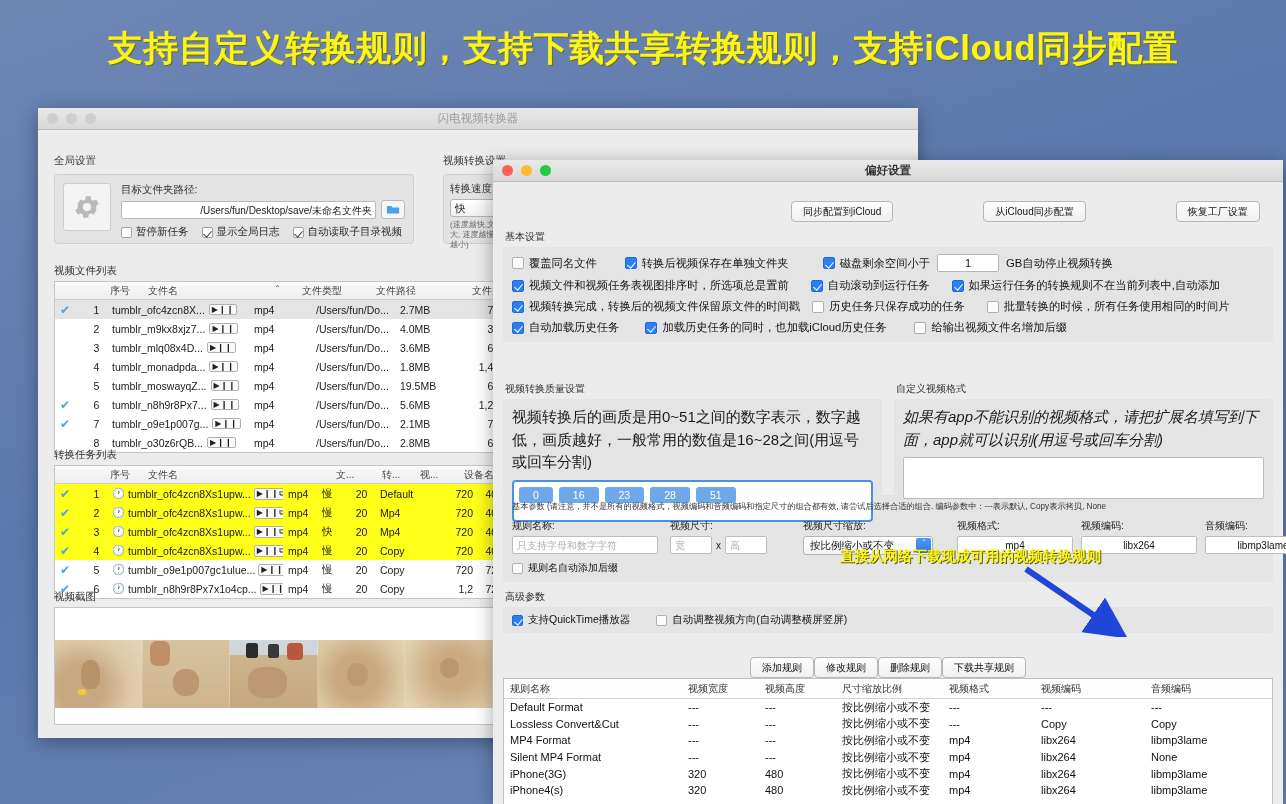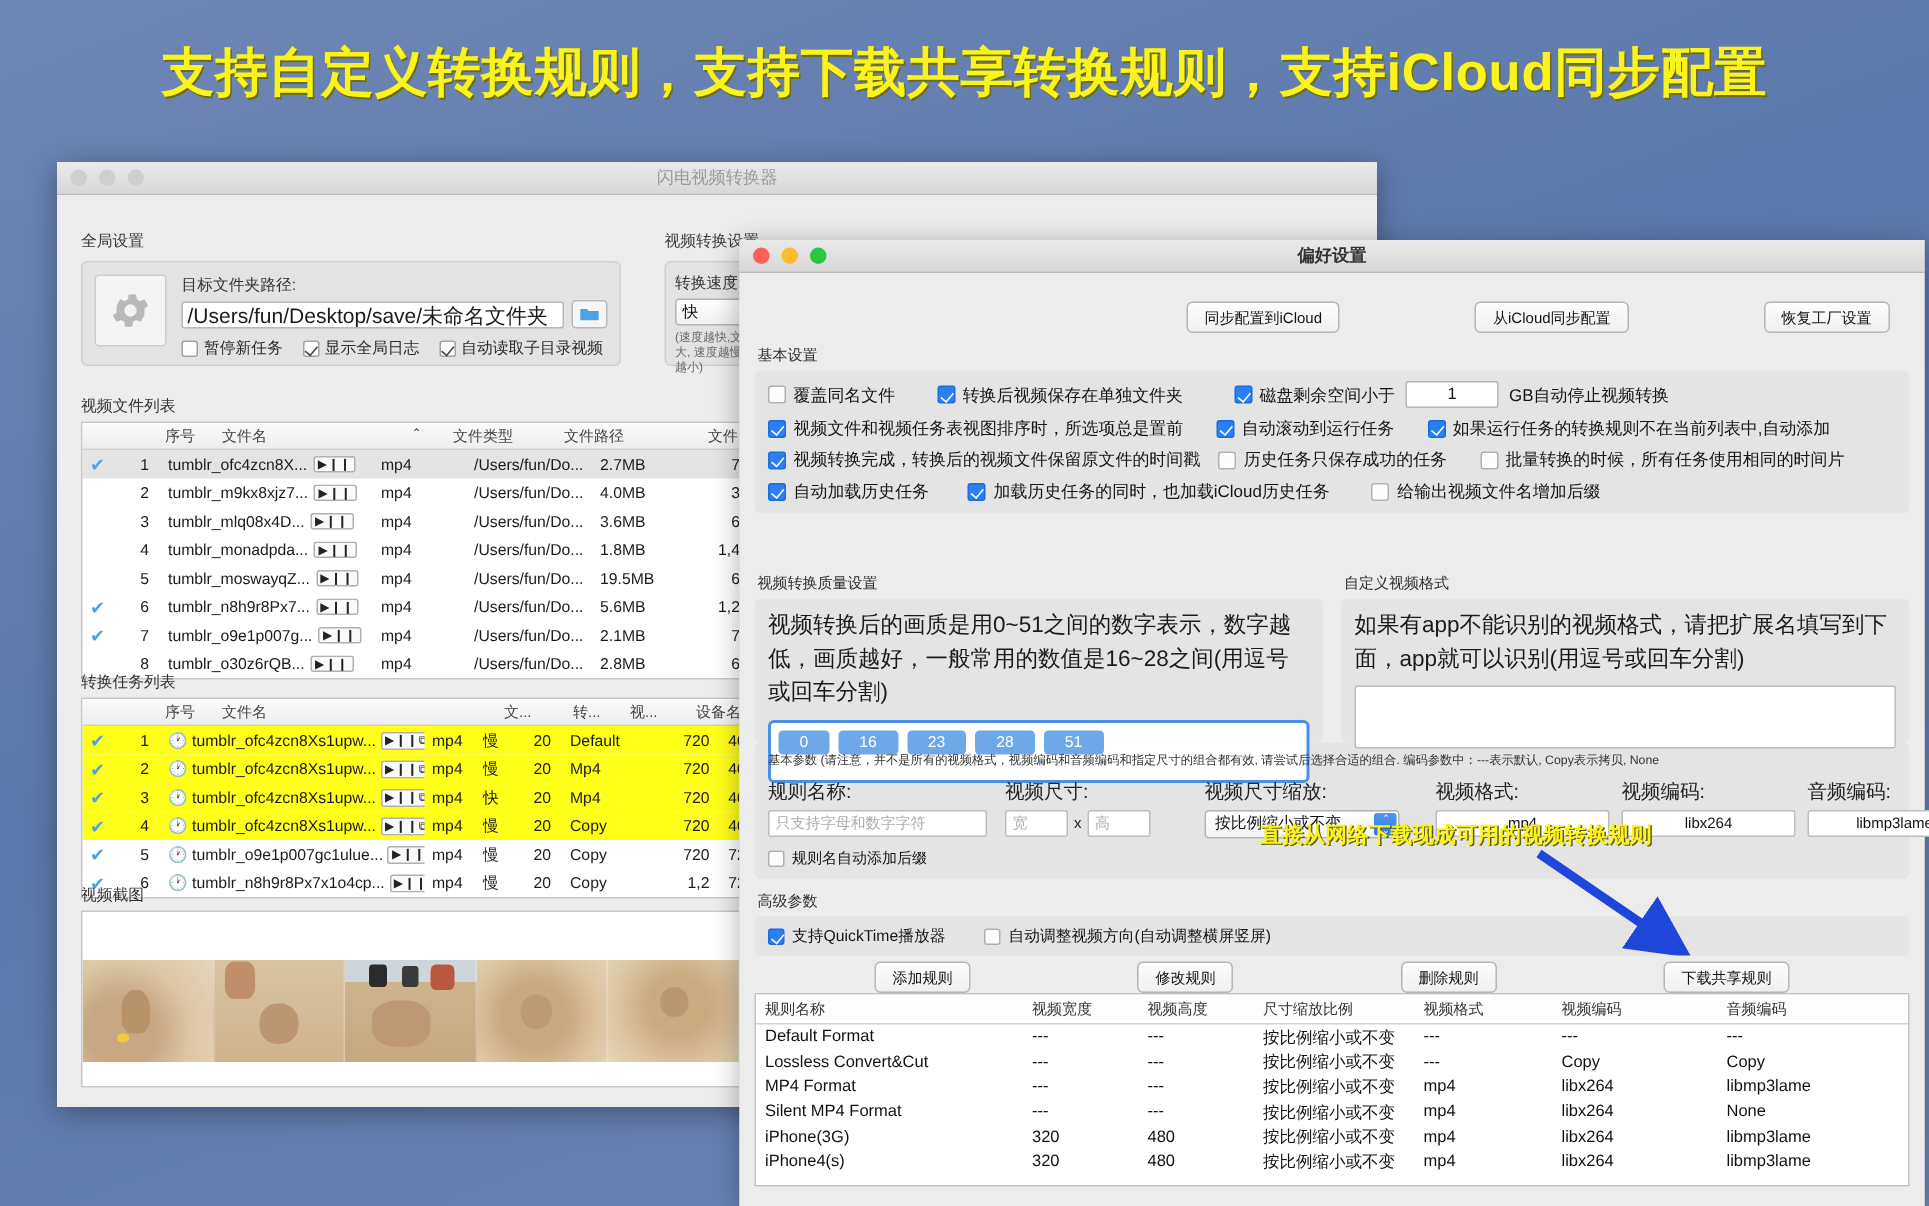--- a/index.html
+++ b/index.html
@@ -45,22 +45,22 @@
   #gs-panel { margin-top: 6px; padding: 8px; display: flex; gap: 10px; height: 70px; }
   .gear-box {
     width: 48px; height: 48px; background: #f4f4f4; border: 1px solid #cdcdcd;
     border-radius: 3px; display: flex; align-items: center; justify-content: center;
   }
   .gs-right { flex: 1; }
   .gs-lbl { font-size: 10.5px; color: #333; }
   .path-row { display: flex; gap: 5px; margin-top: 3px; align-items: center; }
   .path-input {
     flex: 1; height: 18px; background: #fff; border: 1px solid #b9b9b9; border-radius: 2px;
-    font-size: 14px; color: #1a1a1a; padding: 0 3px; line-height: 17px;
-    white-space: nowrap; overflow: hidden;
+    font-size: 10px; color: #1a1a1a; padding: 0 3px; line-height: 17px;
+    white-space: nowrap; overflow: hidden; text-align: right;
   }
   .folder-btn {
     width: 24px; height: 19px; background: #f6f6f6; border: 1px solid #b9b9b9;
     border-radius: 3px; display: flex; align-items: center; justify-content: center;
   }
   .cbrow { display: flex; gap: 13px; margin-top: 6px; align-items: center; }
   .cb-wrap { display: flex; align-items: center; gap: 4px; }
   .cbx {
     width: 11px; height: 11px; border: 1px solid #a3a3a3; border-radius: 2px;
     background: #fdfdfd; flex: none; position: relative;
@@ -147,38 +147,38 @@
     background: #6fa8e8; color: #fff; font-size: 10.5px; border-radius: 3px;
     padding: 2px 14px; line-height: 12px;
   }
   .blankfield {
     background: #fff; border: 1px solid #bcbcbc; border-radius: 2px;
     height: 42px; margin-top: 6px;
   }
   .note { font-size: 8.2px; color: #333; white-space: nowrap; }
   .fl-row { display: flex; margin-top: 7px; }
   .fl-col { flex: none; }
-  .fl-lbl { font-size: 13px; color: #222; margin-bottom: 3px; }
+  .fl-lbl { font-size: 10px; color: #222; margin-bottom: 3px; }
   .ti {
     height: 18px; background: #fff; border: 1px solid #bdbdbd; border-radius: 2px;
     font-size: 10px; color: #adadad; padding: 0 4px; line-height: 17px;
   }
   .ti.val { color: #111; text-align: center; }
   .selbox {
     height: 19px; background: linear-gradient(#fff,#f2f2f2); border: 1px solid #b4b4b4;
     border-radius: 3px; font-size: 10.5px; color: #111; line-height: 17px;
     padding: 0 22px 0 6px; position: relative; white-space: nowrap;
   }
   .selbox .arrow {
     position: absolute; right: 1px; top: 1px; bottom: 1px; width: 15px;
     background: linear-gradient(#4f97f2,#2a7ae8); border-radius: 2px;
     color: #fff; font-size: 6px; text-align: center; line-height: 8px; letter-spacing: -1px;
   }
   .x-sep { font-size: 10px; color: #222; align-self: flex-end; padding: 0 4px 3px 4px; }
-  .btn-row { display: flex; justify-content: space-between; margin-top: 4px; padding: 0 80px; }
+  .btn-row { display: flex; justify-content: center; margin-top: 24px; padding: 0 80px; }
   .rtbl { background: #fff; border: 1px solid #c2c2c2; overflow: hidden; }
   .rhead {
     display: flex; height: 20px; background: #fdfdfd; border-bottom: 1px solid #d2d2d2;
     font-size: 10px; color: #333; align-items: center;
   }
   .rrow { display: flex; height: 16.6px; align-items: center; font-size: 11px; color: #111; }
   .rc { padding-left: 6px; flex: none; overflow: hidden; white-space: nowrap; }
   
   #annot {
     position: absolute; left: 840px; top: 547px; font-size: 14.5px; font-weight: bold;
@@ -576,21 +576,21 @@
             <div class="token">0</div>
             <div class="token">16</div>
             <div class="token">23</div>
             <div class="token">28</div>
             <div class="token">51</div>
           </div>
         </div>
       </div>
       <div class="half">
         <div class="sec-hd" style="margin:0 0 3px 2px;">自定义视频格式</div>
-        <div class="sec-box" style="height:96px;">
+        <div class="sec-box" style="height:96px;font-style:italic;">
           <div class="desc">如果有app不能识别的视频格式，请把扩展名填写到下面，app就可以识别(用逗号或回车分割)</div>
           <div class="blankfield"></div>
         </div>
       </div>
     </div>
 
     <div class="sec-box" style="padding:6px 9px 7px 9px;">
       <div class="note">基本参数 (请注意，并不是所有的视频格式，视频编码和音频编码和指定尺寸的组合都有效, 请尝试后选择合适的组合. 编码参数中：---表示默认, Copy表示拷贝, None</div>
       <div class="fl-row">
         <div class="fl-col" style="width:146px;">

